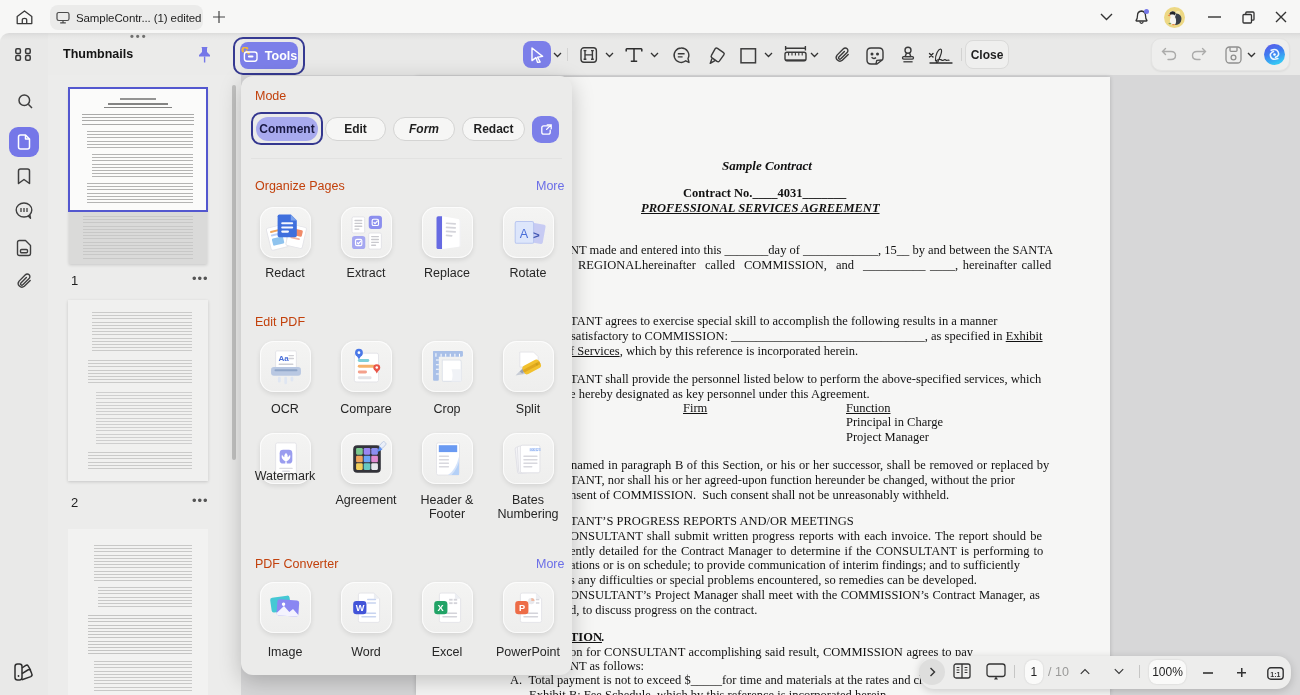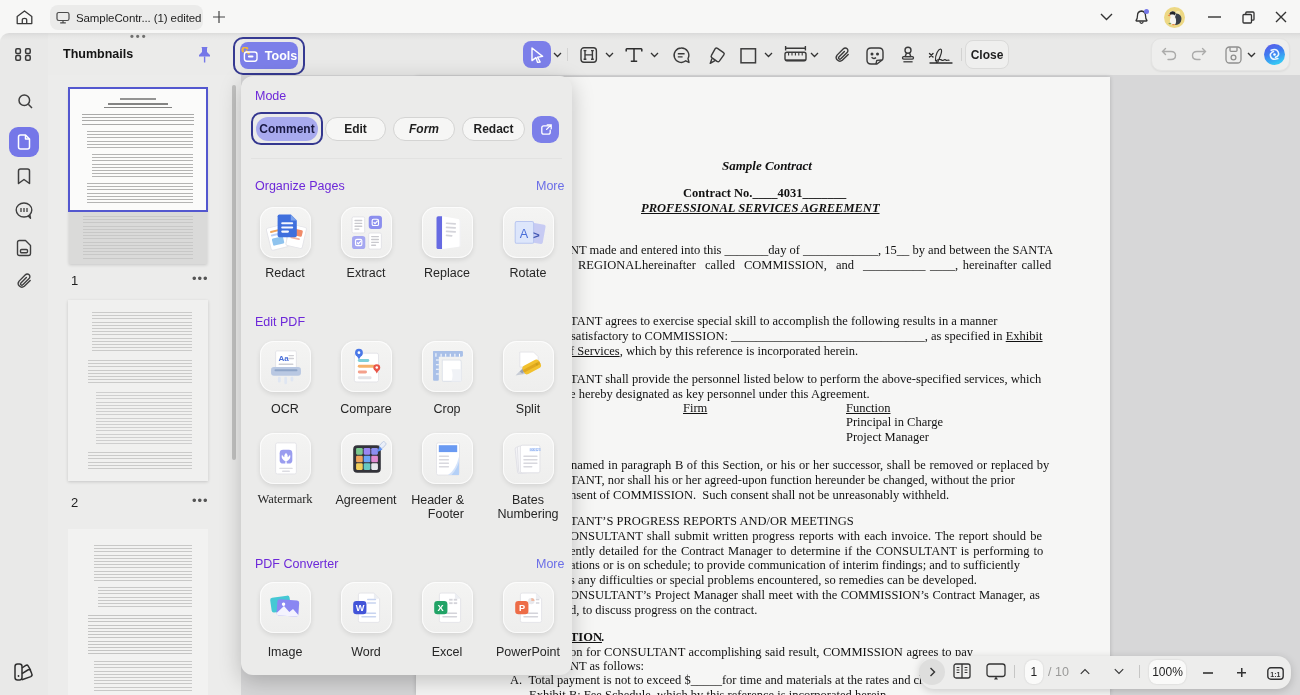--- a/index.html
+++ b/index.html
@@ -33,21 +33,21 @@
   .tdots { position:absolute; font-size:13px; color:#555; letter-spacing:1px; }
   
   #canvas { left:241px; top:75px; width:1059px; height:620px; background:#d7d7d8; }
   #page { left:416px; top:77px; width:694px; height:618px; background:#f6f6f5; box-shadow:0 0 4px rgba(0,0,0,0.18); overflow:hidden; }
   .dl { position:absolute; font-family:"Liberation Serif", serif; font-size:12.5px; color:#111; white-space:nowrap; }
   .b { font-weight:700; }
   .i { font-style:italic; }
   .u { text-decoration:underline; }
   
   #panel { left:241px; top:76px; width:331px; height:599px; background:#ebebea; border-radius:12px; box-shadow:0 6px 22px rgba(0,0,0,0.22); }
-  .plabel { position:absolute; font-size:12.5px; color:#6d28d9; }
+  .plabel { position:absolute; font-size:12.5px; color:#c2410c; }
   .pmore { position:absolute; font-size:12.5px; color:#6b6ee7; }
   .modebtn { position:absolute; height:24px; background:#f6f6f5; border:1px solid #d4d4d3; border-radius:12px; display:flex; align-items:center; justify-content:center; font-size:12px; font-weight:700; color:#1f1f1f; }
   .tile { position:absolute; width:51px; height:51px; border-radius:14px; background:linear-gradient(180deg,#f4f4f3,#eeeeed); box-shadow:0 2px 5px rgba(0,0,0,0.10), inset 0 0 0 1px rgba(255,255,255,0.75); display:flex; align-items:center; justify-content:center; }
   .tlabel { position:absolute; width:80px; text-align:center; font-size:12.5px; color:#262626; line-height:13.5px; }
   
   #bottombar { left:920px; top:656px; width:371px; height:33px; background:#ededec; border-radius:14px; box-shadow:0 2px 8px rgba(0,0,0,0.18); }
   .bwhitebox { position:absolute; background:#fafaf9; border-radius:6px; box-shadow:0 0 2px rgba(0,0,0,0.15); display:flex; align-items:center; justify-content:center; font-size:12px; color:#222; }
 </style>
 </head>
 <body>
@@ -611,23 +611,23 @@
     <rect x="20" y="10.5" width="8" height="3" rx="0.8" fill="#e8eefb"></rect>
     <text x="20.8" y="13.2" font-family="Liberation Sans" font-size="2.8" fill="#5b8ff0">000123</text>
     <g fill="#d8d8de">
         <rect x="15" y="17" width="12.5" height="1.3" rx="0.65"></rect>
         <rect x="15" y="20" width="12.5" height="1.3" rx="0.65"></rect>
         <rect x="15" y="23" width="12.5" height="1.3" rx="0.65"></rect>
         <rect x="15" y="26" width="8" height="1.3" rx="0.65"></rect>
       </g>
   </svg>
   </div>
-  <div class="tlabel" style="left:245px; top:493px;font-family:Liberation Serif, serif;">Watermark</div>
+  <div class="tlabel" style="left:245px; top:470px;">Watermark</div>
   <div class="tlabel" style="left:326px; top:494px;">Agreement</div>
-  <div class="tlabel" style="left:384px; top:494px;text-align:right;">Header &amp;<br>Footer</div>
+  <div class="tlabel" style="left:407px; top:494px;">Header &amp;<br>Footer</div>
   <div class="tlabel" style="left:488px; top:494px;">Bates<br>Numbering</div>
 
   <div class="plabel" style="left:255px; top:557px;">PDF Converter</div>
   <div class="pmore" style="left:536px; top:557px;">More</div>
   <div class="tile" style="left:260px; top:582px;">
     <svg width="46" height="46" viewBox="0 0 40 40">
     <g transform="rotate(-8 16 18)">
         <rect x="7" y="10" width="17" height="13" rx="2" fill="#45c8d4"></rect>
       </g>
     <g transform="rotate(4 22 22)">

